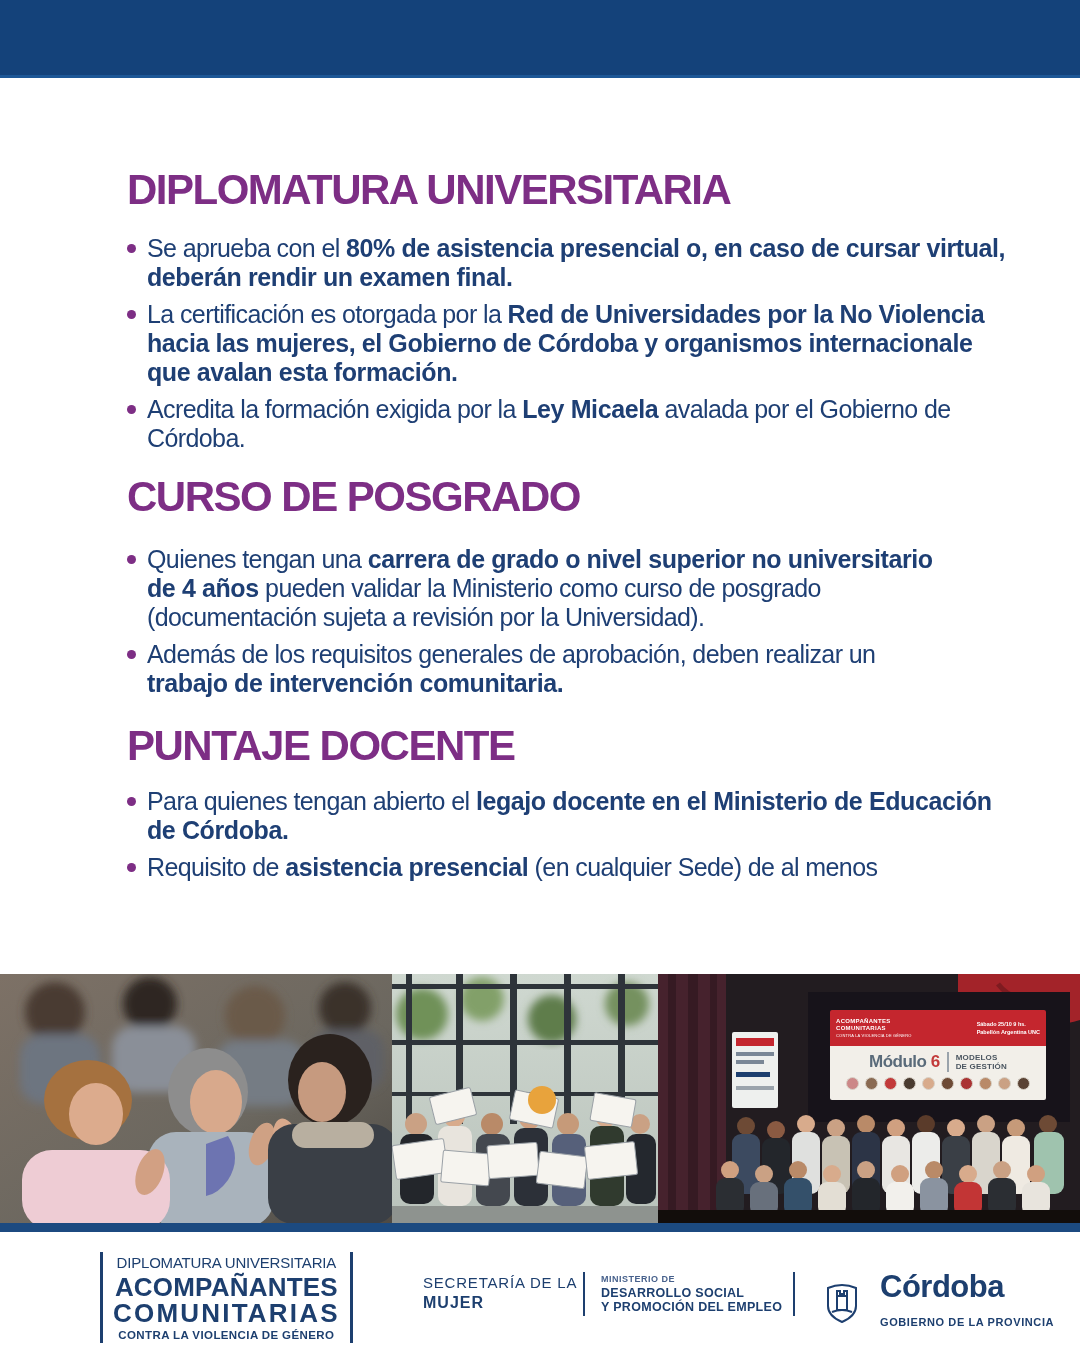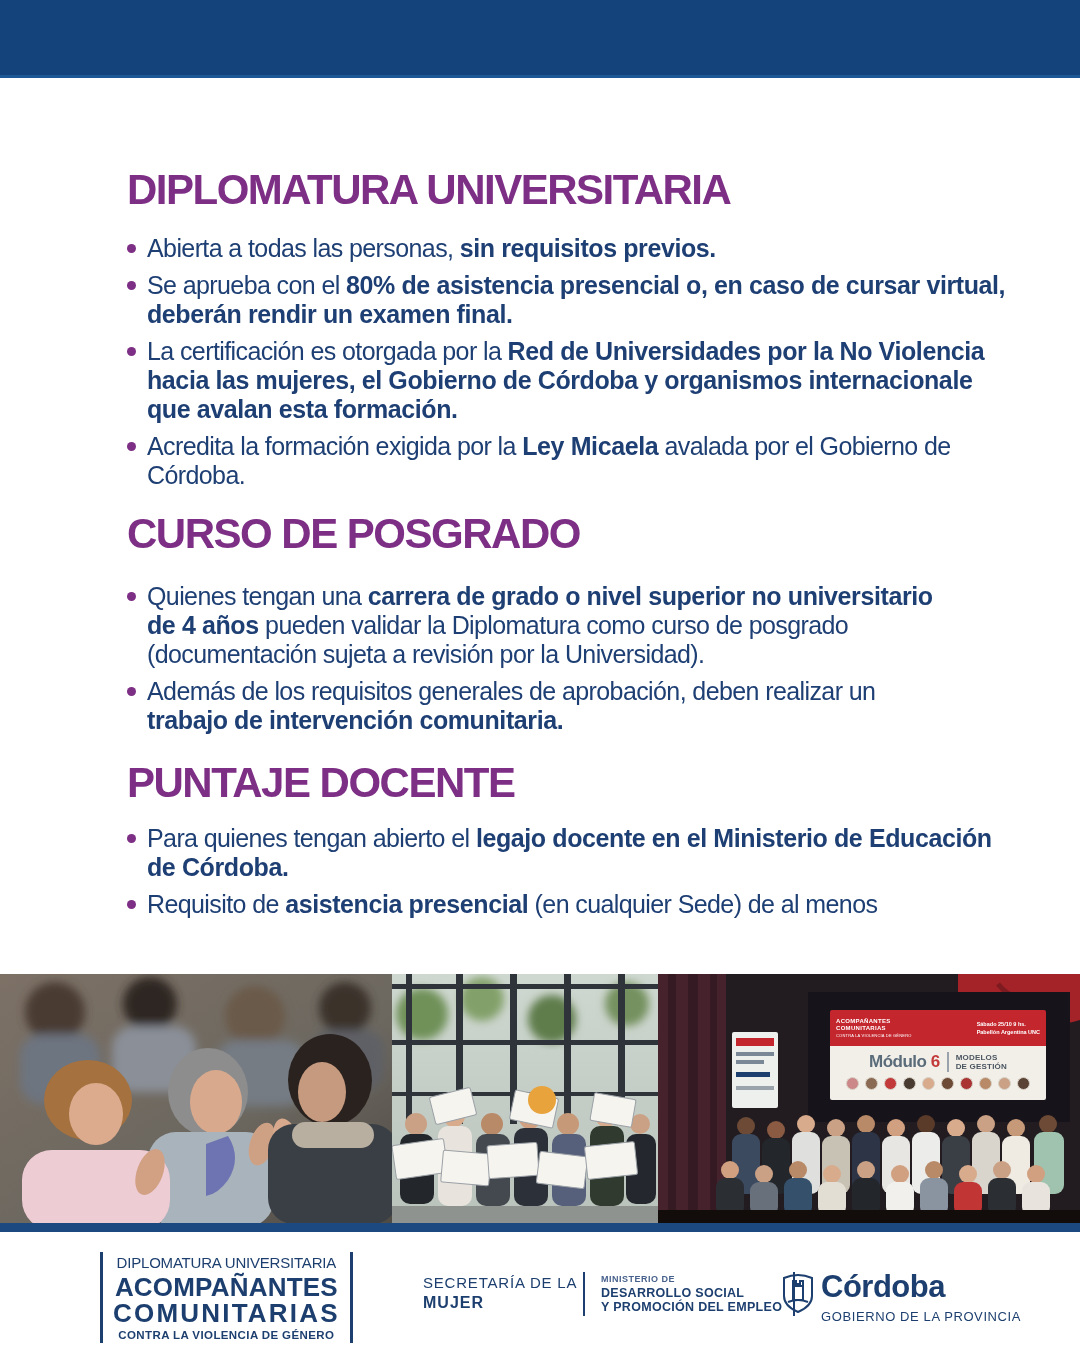--- a/index.html
+++ b/index.html
@@ -62,43 +62,42 @@
   .secret{position:absolute;left:423px;top:42px;}
   .secret .l1{font-size:15px;letter-spacing:.8px;}
   .secret .l2{font-size:16px;font-weight:bold;letter-spacing:1px;margin-top:3px;}
   .vdiv{position:absolute;width:2px;height:44px;background:#1d3f6f;top:40px;}
   .d1{left:583px;}
   .d2{left:793px;}
   .minist{position:absolute;left:601px;top:42px;}
   .minist .l1{font-size:9px;letter-spacing:.5px;font-weight:bold;color:#47618c;}
   .minist .l2{font-size:12.5px;font-weight:bold;letter-spacing:.3px;margin-top:2px;}
   .minist .l3{font-size:12.5px;font-weight:bold;letter-spacing:.3px;}
-  .cordoba{position:absolute;left:780px;top:40px;display:flex;align-items:flex-start;gap:5px;}
+  .cordoba{position:absolute;left:824px;top:40px;display:flex;align-items:flex-end;gap:20px;}
   .cordoba .name{font-size:31px;font-weight:bold;letter-spacing:-.5px;line-height:30px;}
-  .cordoba .sub{font-size:13px;font-weight:normal;letter-spacing:.6px;margin-top:7px;}
+  .cordoba .sub{font-size:11px;font-weight:bold;letter-spacing:.6px;margin-top:14px;}
 </style>
 </head>
 <body>
 
 <div class="page">
 
   <header class="topbar"></header>
 
   <main class="content">
     <h2 class="sec s1">DIPLOMATURA UNIVERSITARIA</h2>
     <ul class="bullets u1">
-        <li><span>Abierta a todas las personas, </span><span class="b">sin requisitos previos.</span></li>
         <li><span>Se aprueba con el </span><span class="b">80% de asistencia presencial o, en caso de cursar virtual,</span><br><span class="b">deberán rendir un examen final.</span></li>
         <li><span>La certificación es otorgada por la </span><span class="b">Red de Universidades por la No Violencia</span><br><span class="b">hacia las mujeres, el Gobierno de Córdoba y organismos internacionale</span><br><span class="b">que avalan esta formación.</span></li>
         <li><span>Acredita la formación exigida por la </span><span class="b">Ley Micaela</span><span> avalada por el Gobierno de</span><br><span>Córdoba.</span></li>
       </ul>
 
     <h2 class="sec s2">CURSO DE POSGRADO</h2>
     <ul class="bullets u2">
-        <li><span>Quienes tengan una </span><span class="b">carrera de grado o nivel superior no universitario</span><br><span class="b">de 4 años</span><span> pueden validar la Diplomatura como curso de posgrado</span><br><span>(documentación sujeta a revisión por la Universidad).</span></li>
+        <li><span>Quienes tengan una </span><span class="b">carrera de grado o nivel superior no universitario</span><br><span class="b">de 4 años</span><span> pueden validar la Ministerio como curso de posgrado</span><br><span>(documentación sujeta a revisión por la Universidad).</span></li>
         <li><span>Además de los requisitos generales de aprobación, deben realizar un</span><br><span class="b">trabajo de intervención comunitaria.</span></li>
       </ul>
 
     <h2 class="sec s3">PUNTAJE DOCENTE</h2>
     <ul class="bullets u3">
         <li><span>Para quienes tengan abierto el </span><span class="b">legajo docente en el Ministerio de Educación</span><br><span class="b">de Córdoba.</span></li>
         <li><span>Requisito de </span><span class="b">asistencia presencial</span><span> (en cualquier Sede) de al menos</span><br></li>
       </ul>
   </main>
 

